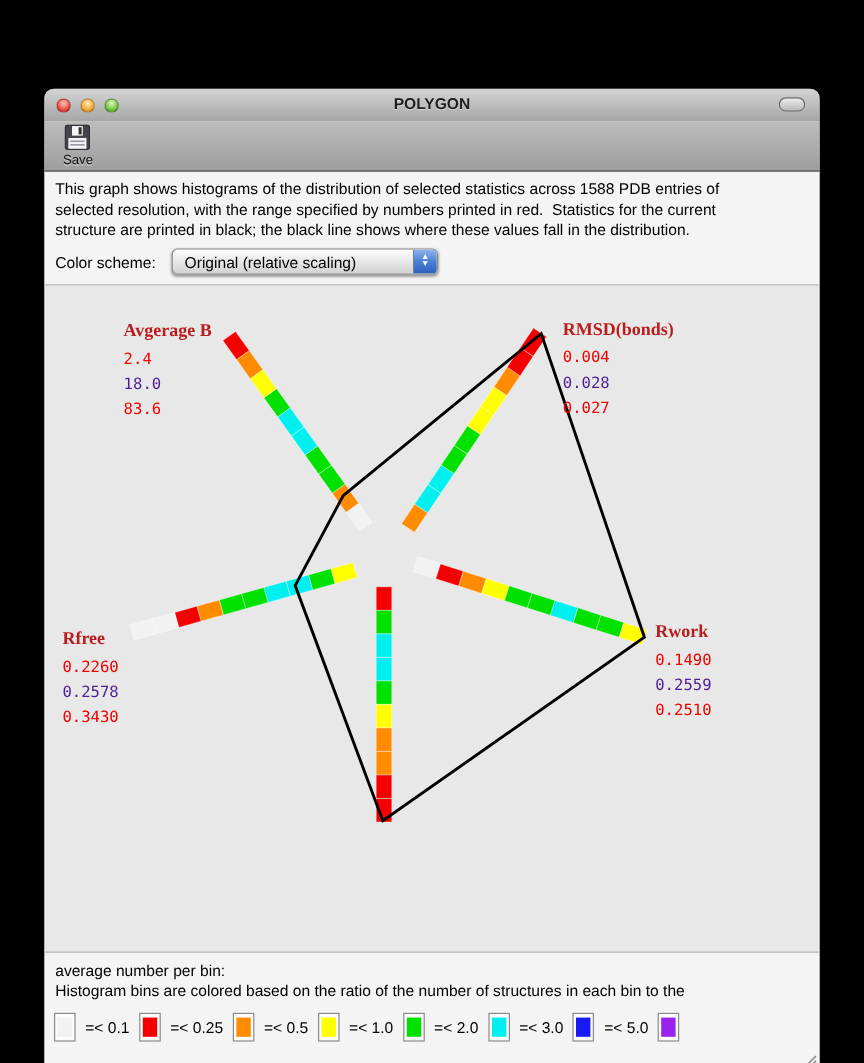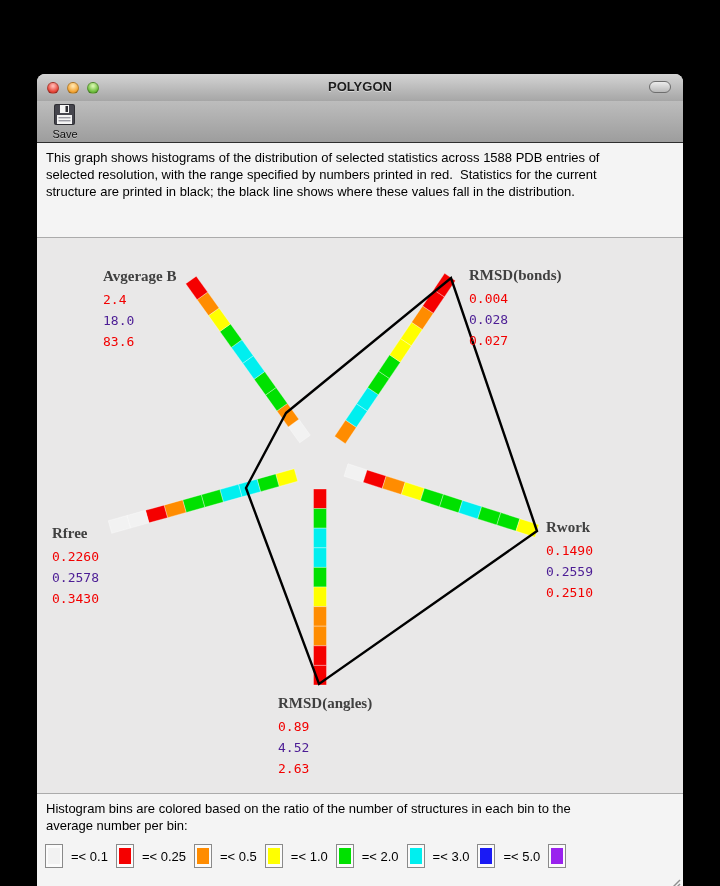--- a/index.html
+++ b/index.html
@@ -38,21 +38,21 @@
   .popup .val{position:absolute;left:10px;top:3px;font-size:13px;color:#000;}
   .popup .stepper{position:absolute;right:0;top:0;width:19px;height:20px;border-radius:0 4px 4px 0;
     background:linear-gradient(#8fb4ee,#4a7fd6 50%,#2f5fc0);display:flex;flex-direction:column;
     align-items:center;justify-content:center;border-left:1px solid #7f7f7f;}
   .popup .stepper span{color:#fff;font-size:7px;line-height:6px;}
   
   .plotpanel{position:relative;height:556px;background:#e9e8e8;border-bottom:1px solid #ababab;
     box-sizing:border-box;}
   .plotpanel svg{position:absolute;left:0;top:0;}
   .stat{position:absolute;}
-  .stat-label{font-family:"Liberation Serif",serif;font-weight:bold;font-size:15px;color:#404040;
+  .stat-label{font-family:"Liberation Serif",serif;font-weight:bold;font-size:15px;color:#b91c1c;
     margin-bottom:4px;white-space:nowrap;}
   .stat-val{font-family:"DejaVu Sans Mono",monospace;font-size:13px;line-height:21px;color:#4c1d95;
     white-space:nowrap;}
   .stat-val.red{color:#f20000;}
   
   .bottompanel{position:relative;height:99px;background:#f4f4f4;box-sizing:border-box;
     padding:6px 9px 0 9px;}
   .legendrow{position:absolute;left:8px;top:50px;display:flex;align-items:center;gap:8px;}
   .swatch-box{display:inline-block;width:18px;height:24px;background:#fbfbfb;border:1px solid #8a8a8a;
     box-sizing:border-box;padding:3px 2px;}
@@ -87,20 +87,30 @@
         <rect x="6.5" y="17" width="12" height="1.4" fill="#9a9aa2"></rect>
       </svg>
       <span class="lbl">Save</span>
     </div>
   </div>
 
   <div class="descpanel">
     <div class="descline">This graph shows histograms of the distribution of selected statistics across 1588 PDB entries of</div>
     <div class="descline">selected resolution, with the range specified by numbers printed in red.  Statistics for the current</div>
     <div class="descline">structure are printed in black; the black line shows where these values fall in the distribution.</div>
+    <div class="schemerow">
+      <span class="schemelabel">Color scheme:</span>
+      <div class="popup">
+        <span class="val">Original (relative scaling)</span>
+        <span class="stepper">
+            <span>▲</span>
+            <span>▼</span>
+          </span>
+      </div>
+    </div>
   </div>
 
   <div class="plotpanel">
     <svg width="646" height="556" viewBox="37 190 646 556">
         <g>
           <polygon points="310.28252468158183,387.21252947358283 298.88252468158186,371.31252947358286 288.3174753184182,378.8874705264172 299.71747531841817,394.78747052641717" fill="#f2f2f2" stroke="rgba(255,255,255,0.4)" stroke-width="0.8"></polygon>
           <polygon points="298.88252468158186,371.31252947358286 287.4825246815818,355.4125294735828 276.91747531841816,362.98747052641716 288.3174753184182,378.8874705264172" fill="#ff8c00" stroke="rgba(255,255,255,0.4)" stroke-width="0.8"></polygon>
           <polygon points="287.4825246815818,355.4125294735828 276.08252468158184,339.51252947358284 265.5174753184182,347.0874705264172 276.91747531841816,362.98747052641716" fill="#00e100" stroke="rgba(255,255,255,0.4)" stroke-width="0.8"></polygon>
           <polygon points="276.08252468158184,339.51252947358284 264.6825246815818,323.6125294735828 254.11747531841814,331.18747052641714 265.5174753184182,347.0874705264172" fill="#00e100" stroke="rgba(255,255,255,0.4)" stroke-width="0.8"></polygon>
           <polygon points="264.6825246815818,323.6125294735828 253.28252468158183,307.71252947358283 242.71747531841817,315.28747052641717 254.11747531841814,331.18747052641714" fill="#00efef" stroke="rgba(255,255,255,0.4)" stroke-width="0.8"></polygon>
@@ -182,31 +192,25 @@
       <div class="stat-val red">0.2510</div>
     </div>
 
     <div class="stat" style="left:15px;top:287px">
       <div class="stat-label">Rfree</div>
       <div class="stat-val red">0.2260</div>
       <div class="stat-val">0.2578</div>
       <div class="stat-val red">0.3430</div>
     </div>
 
-    <div class="stat" style="left:241px;top:457px">
-      <div class="stat-label">RMSD(angles)</div>
-      <div class="stat-val red">0.89</div>
-      <div class="stat-val">4.52</div>
-      <div class="stat-val red">2.63</div>
-    </div>
   </div>
 
   <div class="bottompanel">
+    <div class="descline">average number per bin:</div>
     <div class="descline">Histogram bins are colored based on the ratio of the number of structures in each bin to the</div>
-    <div class="descline">average number per bin:</div>
 
     <div class="legendrow">
       <span class="swatch-box">
           <span class="swatch" style="background: rgb(242, 242, 242);"></span>
         </span>
       <span class="legend-label">=&lt; 0.1</span>
       <span class="swatch-box">
           <span class="swatch" style="background: rgb(245, 0, 0);"></span>
         </span>
       <span class="legend-label">=&lt; 0.25</span>

